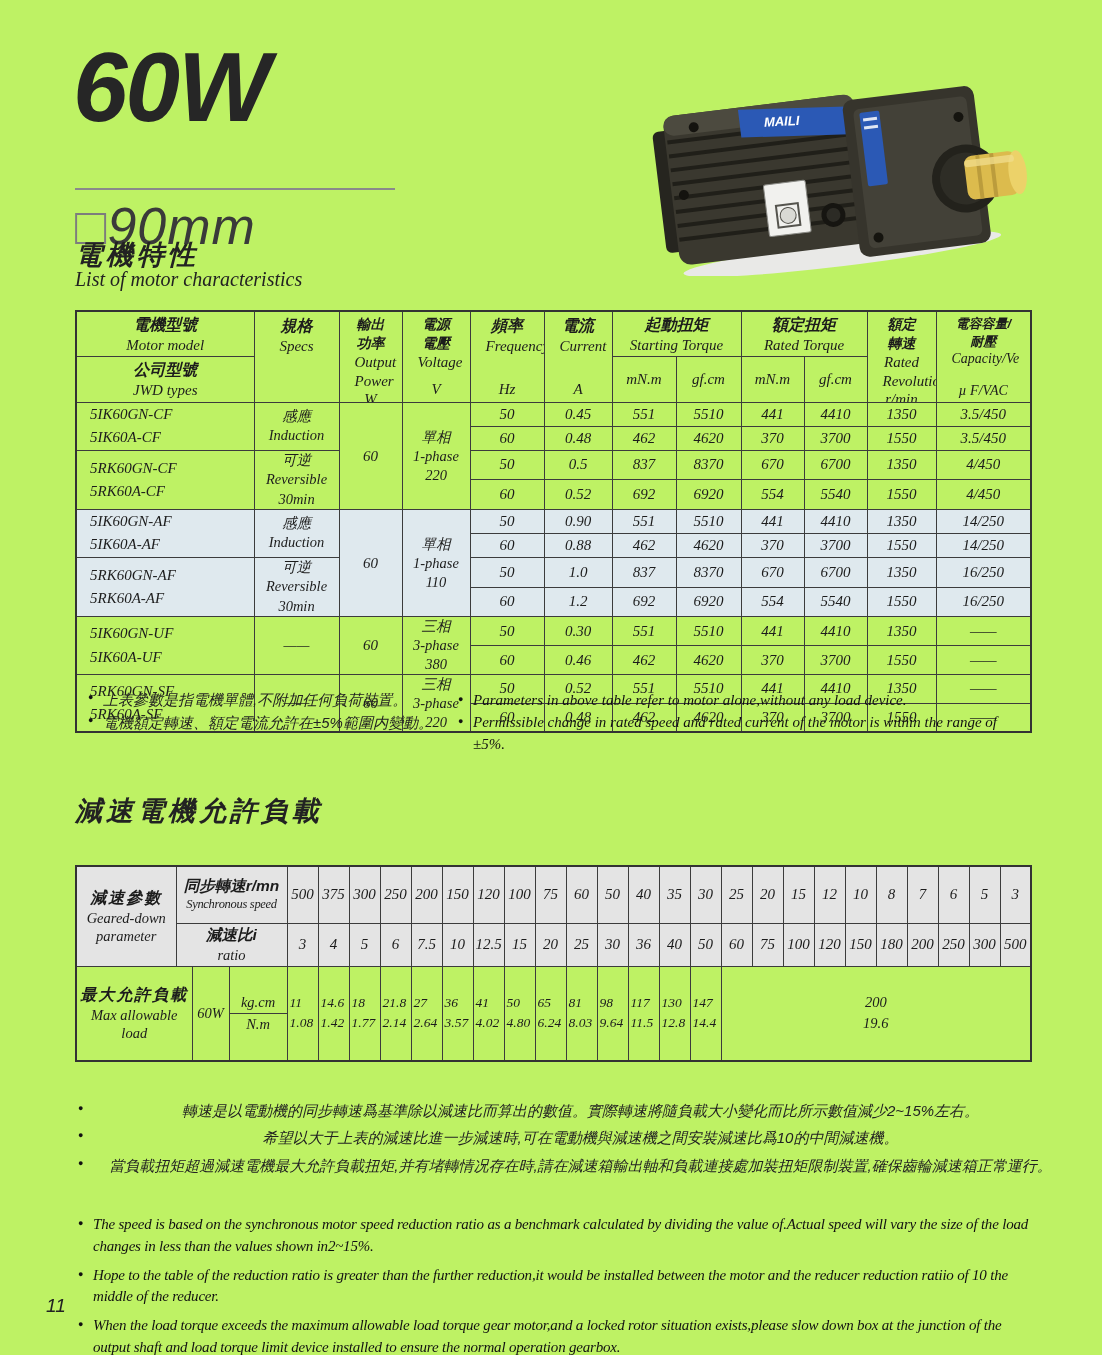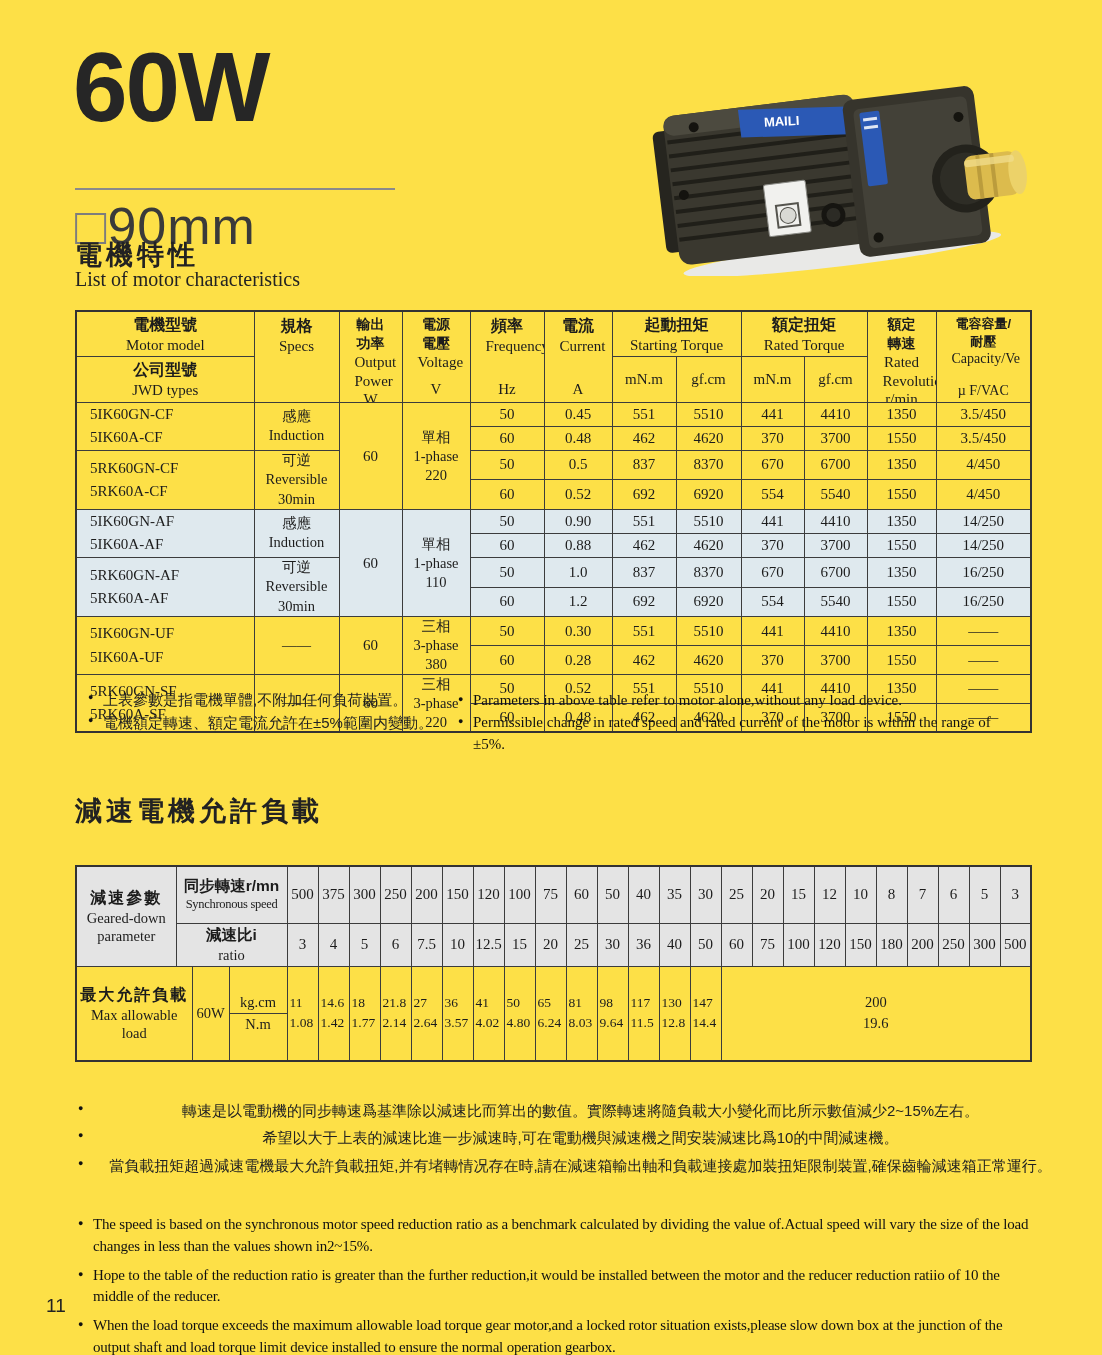--- a/index.html
+++ b/index.html
@@ -1,17 +1,17 @@
 <!DOCTYPE html>
 <html><head>
 <meta charset="utf-8">
 <style>
   html,body{margin:0;padding:0;background:#888;}
-  .page{position:relative;width:1102px;height:1355px;background:#fde047;margin:0 auto;
-        font-family:"Liberation Serif",serif;color:#1c1c1c;overflow:hidden;}
+  .page{position:relative;width:1102px;height:1355px;background:#bef264;margin:0 auto;
+        font-family:"Liberation Serif",serif;color:#1c1c1c;overflow:hidden;font-style:italic;}
   .abs{position:absolute;}
 
   
   .watt-title{left:73px;top:38px;font-family:"Liberation Sans",sans-serif;
     font-weight:800;font-size:98px;line-height:1;letter-spacing:-2px;color:#262626;}
   .title-rule{left:75px;top:188px;width:320px;height:0;border-top:2px solid #8a8a8a;}
   .frame-size{left:75px;top:196px;font-family:"Liberation Sans",sans-serif;
     font-size:52px;color:#3a3a3a;letter-spacing:1px;}
   .frame-size .sq{color:#7d7d7d;}
 
@@ -386,21 +386,21 @@
           <td>0.30</td>
           <td>551</td>
           <td>5510</td>
           <td>441</td>
           <td>4410</td>
           <td>1350</td>
           <td>——</td>
         </tr>
         <tr>
           <td>60</td>
-          <td>0.28</td>
+          <td>0.46</td>
           <td>462</td>
           <td>4620</td>
           <td>370</td>
           <td>3700</td>
           <td>1550</td>
           <td>——</td>
         </tr>
         <tr>
           <td class="model-cell" rowspan="2">5RK60GN-SF
 5RK60A-SF</td>

